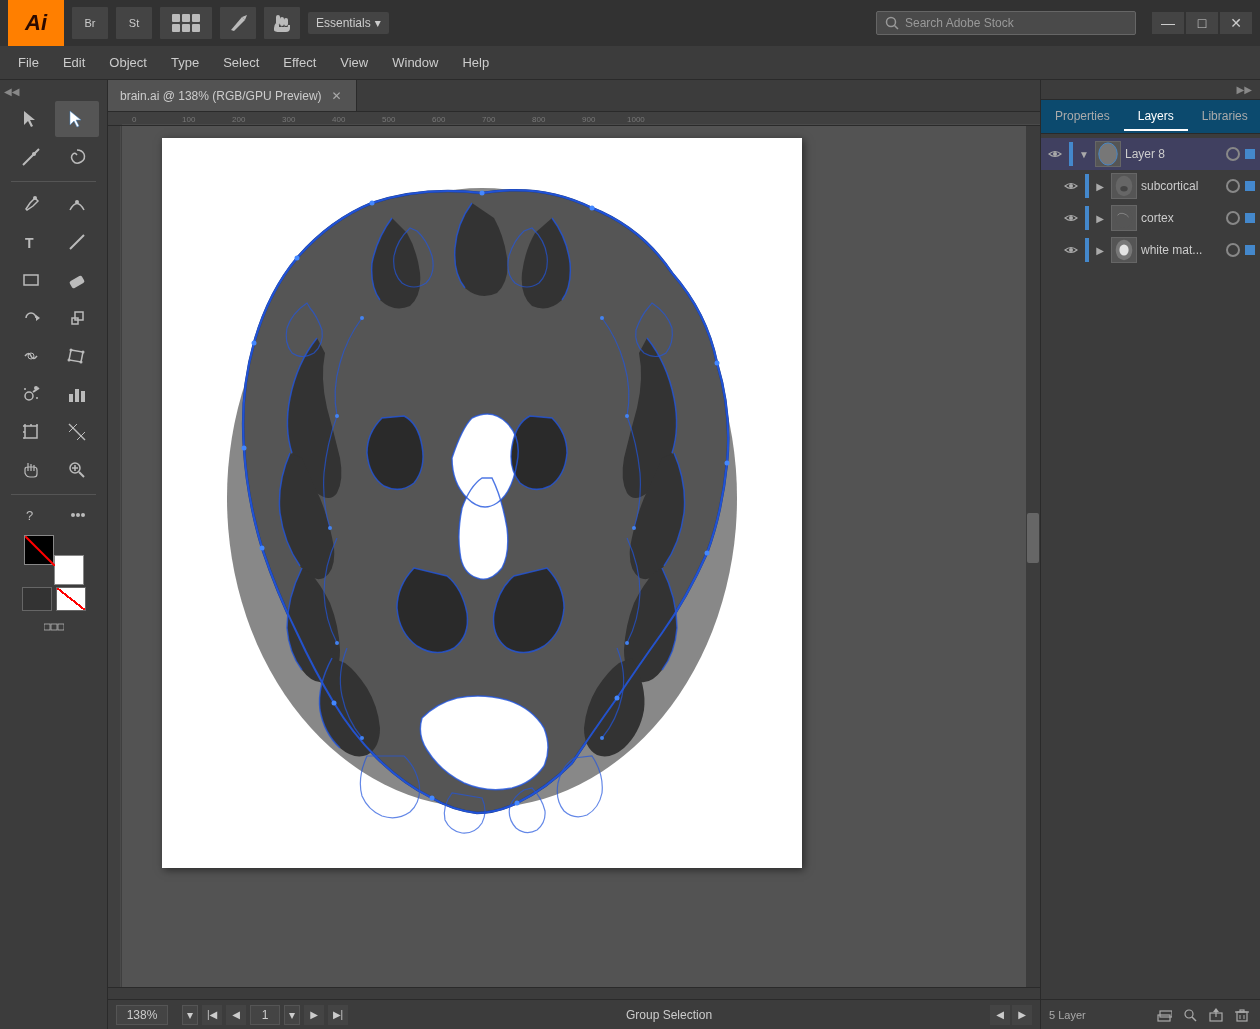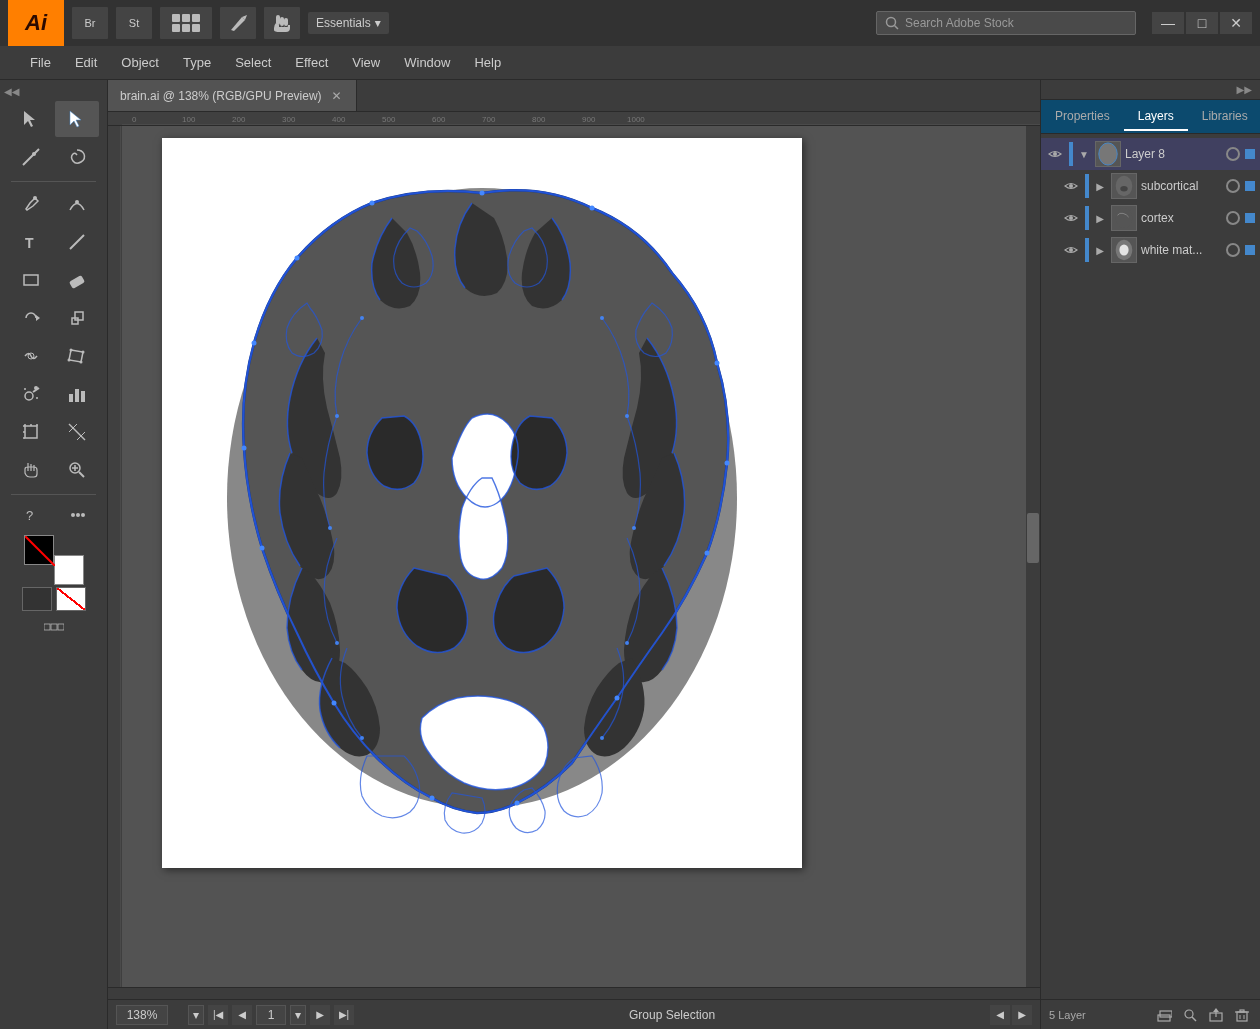--- a/index.html
+++ b/index.html
@@ -98,21 +98,21 @@
       font-size: 14px;
     }
 
     
     #menu-bar {
       width: 100%;
       height: 34px;
       background: #3c3c3c;
       display: flex;
       align-items: center;
-      padding: 0 20px;
+      padding: 0 8px;
       gap: 4px;
       border-bottom: 1px solid #2a2a2a;
     }
     .menu-item {
       padding: 4px 10px;
       cursor: pointer;
       font-size: 13px;
       color: #ccc;
       border-radius: 2px;
     }
@@ -280,21 +280,21 @@
       background: #3c3c3c;
       display: flex;
       align-items: center;
       padding: 0 8px;
       gap: 4px;
       border-top: 1px solid #2a2a2a;
     }
     .status-zoom {
       display: flex;
       align-items: center;
-      gap: 20px;
+      gap: 14px;
     }
     .zoom-value {
       background: #444;
       border: 1px solid #555;
       padding: 2px 6px;
       font-size: 12px;
       color: #ccc;
       width: 52px;
       text-align: center;
     }

